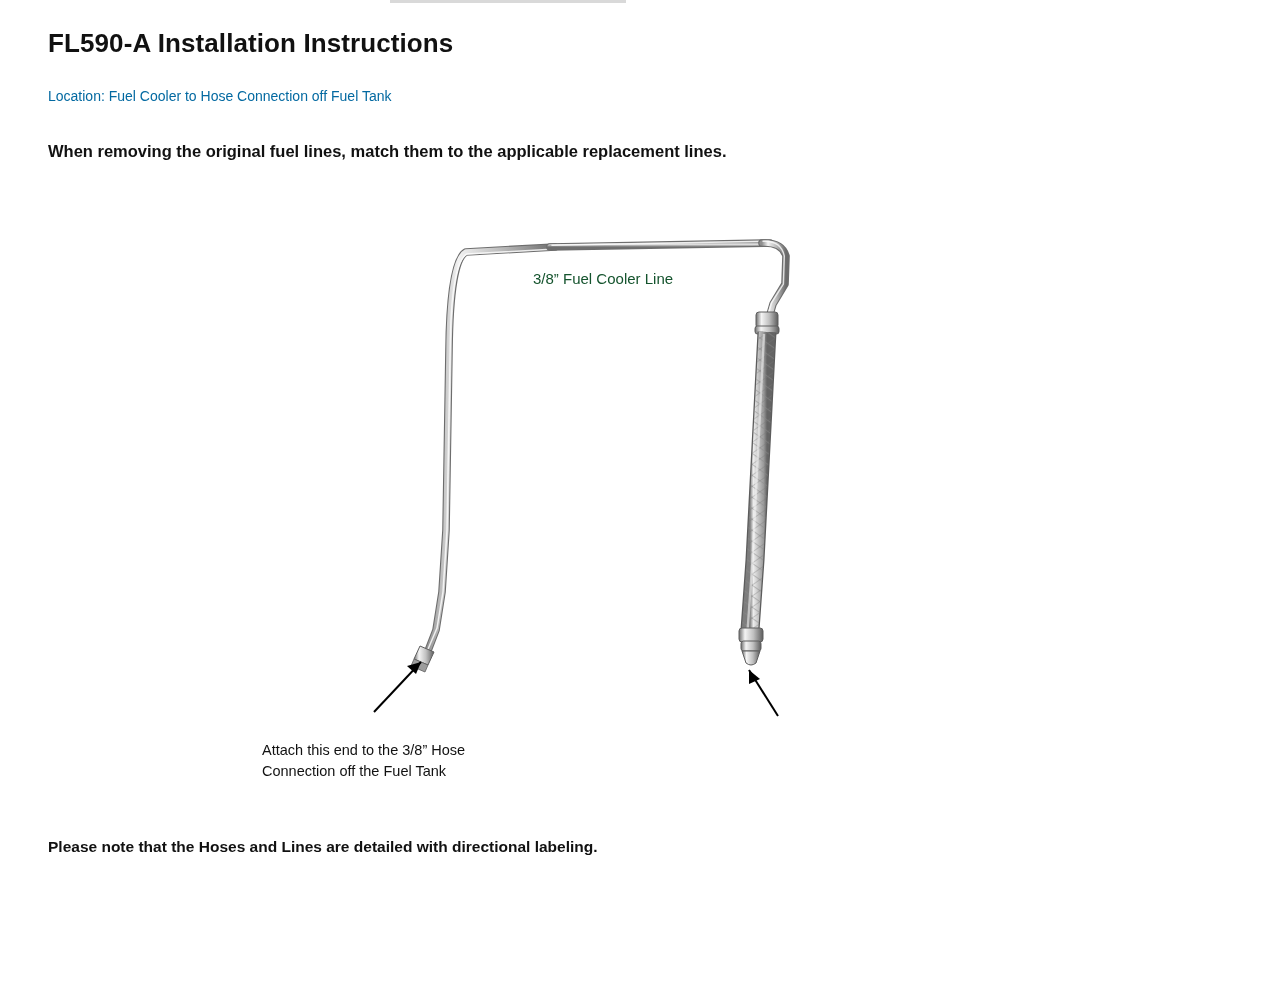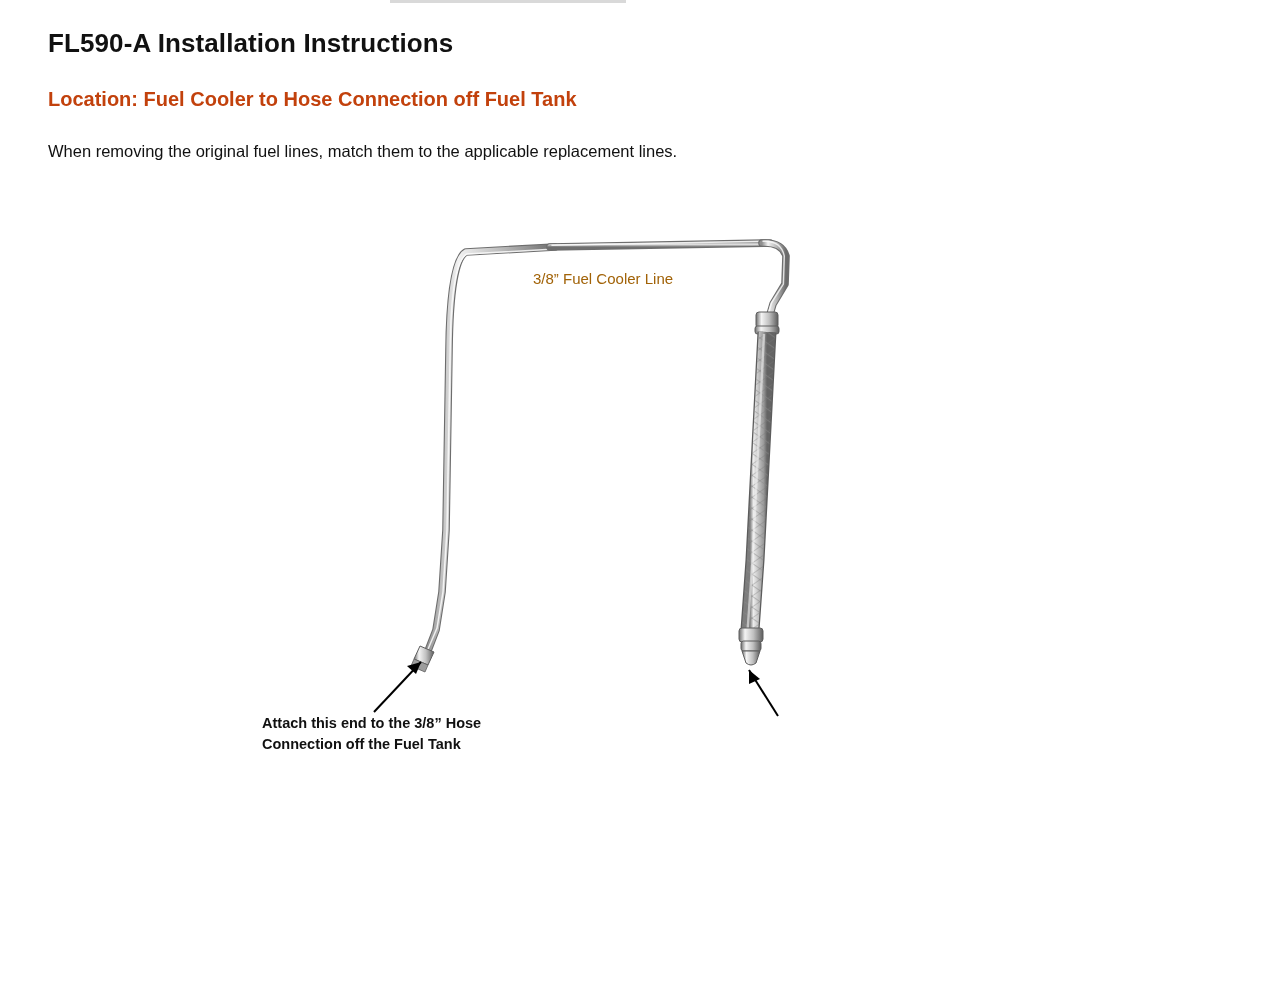--- a/index.html
+++ b/index.html
@@ -37,60 +37,59 @@
     font-size: 26px;
     font-weight: bold;
     letter-spacing: 0.1px;
     color: #111;
     white-space: nowrap;
   }
   .location {
     position: absolute;
     left: 48px;
     top: 88px;
-    font-size: 20px;
-    font-weight: bold;
-    color: #c2410c;
+    font-size: 14px;
+    font-weight: normal;
+    color: #0369a1;
     white-space: nowrap;
   }
   .instruction {
     position: absolute;
     left: 48px;
     top: 142px;
     font-size: 16.5px;
-    font-weight: normal;
+    font-weight: bold;
     color: #111;
     white-space: nowrap;
   }
   .figure {
     position: absolute;
     left: 250px;
     top: 200px;
     width: 760px;
     height: 520px;
   }
   .line-label {
     position: absolute;
     left: 533px;
     top: 270px;
     font-size: 15px;
-    color: #a16207;
+    color: #14532d;
     white-space: nowrap;
   }
   .callout {
     position: absolute;
     font-size: 14.5px;
     line-height: 21px;
     color: #111;
   }
   .callout-left {
     left: 262px;
-    top: 713px;
+    top: 740px;
     width: 260px;
-    font-weight: bold;
   }
   .callout-right {
     left: 729px;
     top: 727px;
     width: 230px;
   }
   .note {
     position: absolute;
     left: 48px;
     top: 836px;
@@ -202,15 +201,16 @@
       </g>
     </svg>
   </div>
 
   <div class="line-label">3/8” Fuel Cooler Line</div>
 
   <div class="callout callout-left">Attach this end to the 3/8” Hose Connection off the Fuel Tank</div>
 
 
   <div class="note">
+    <div>Please note that the Hoses and Lines are detailed with directional labeling.</div>
   </div>
 
 </div>
 
 </body></html>

